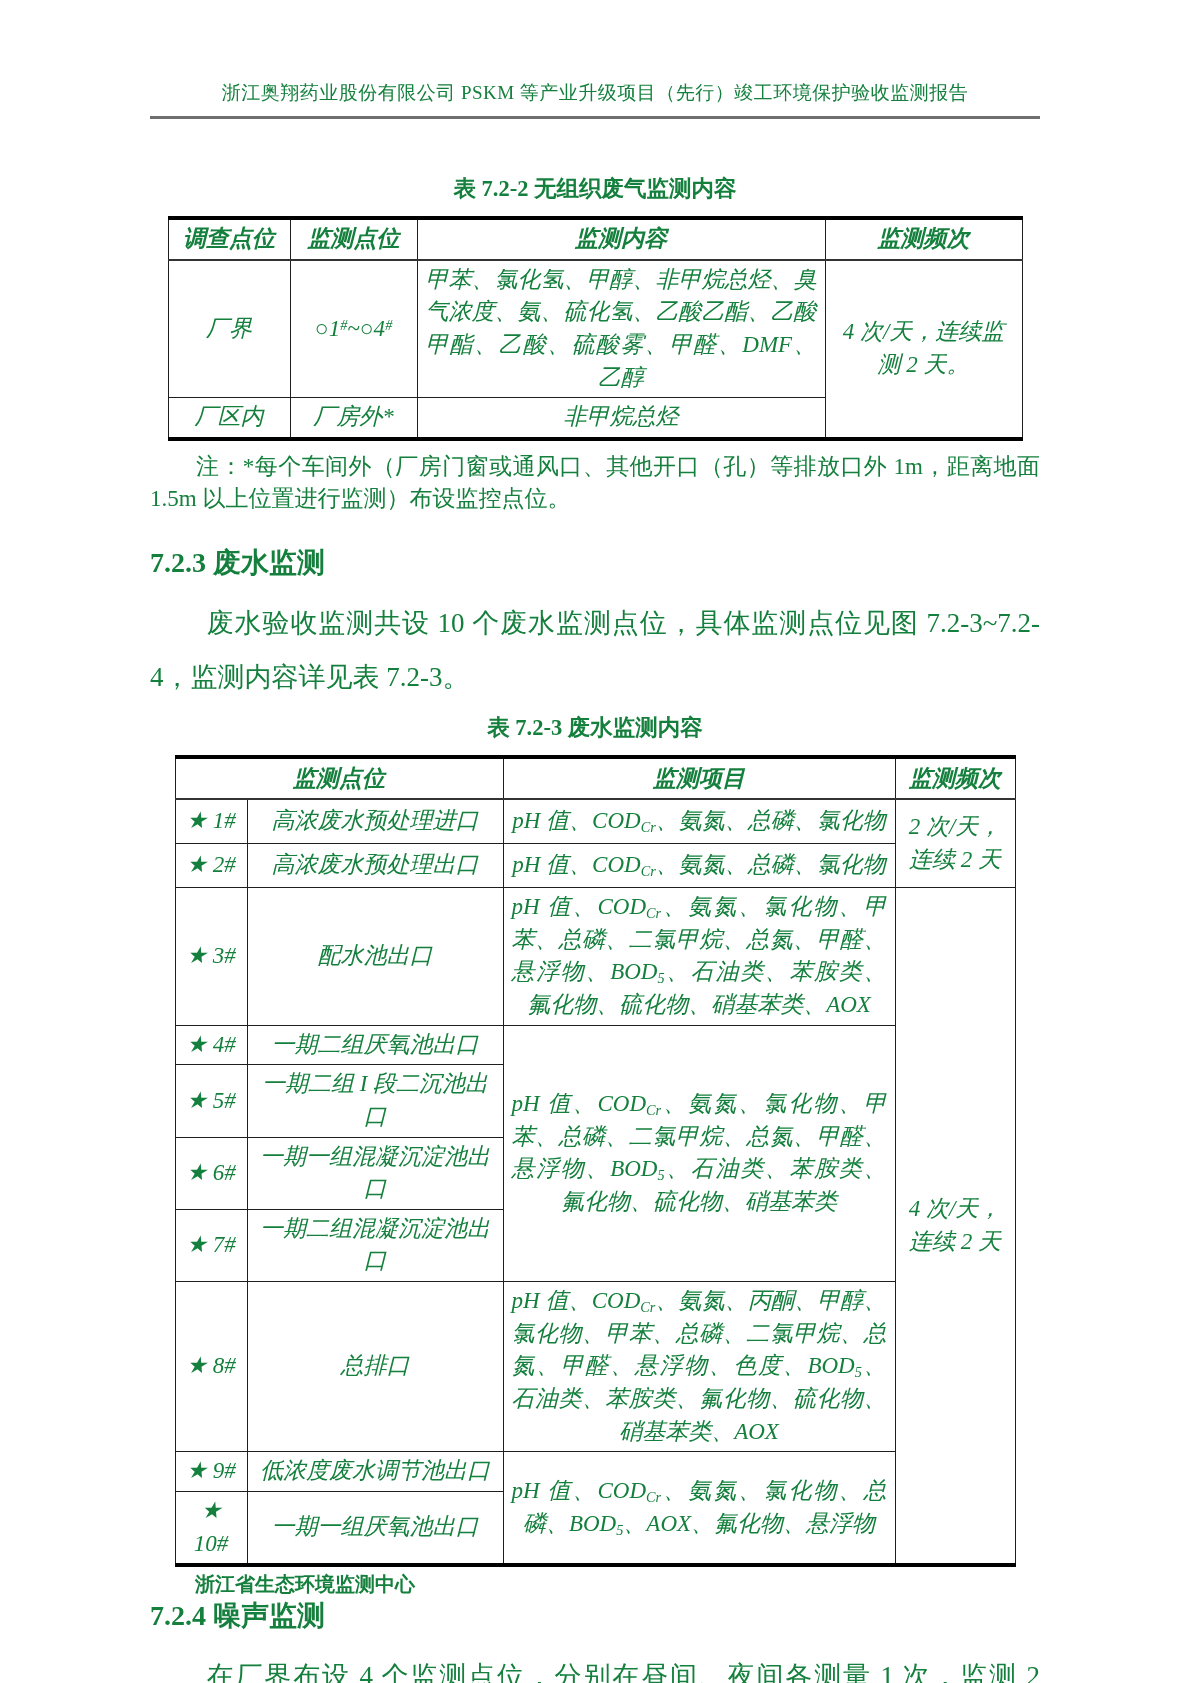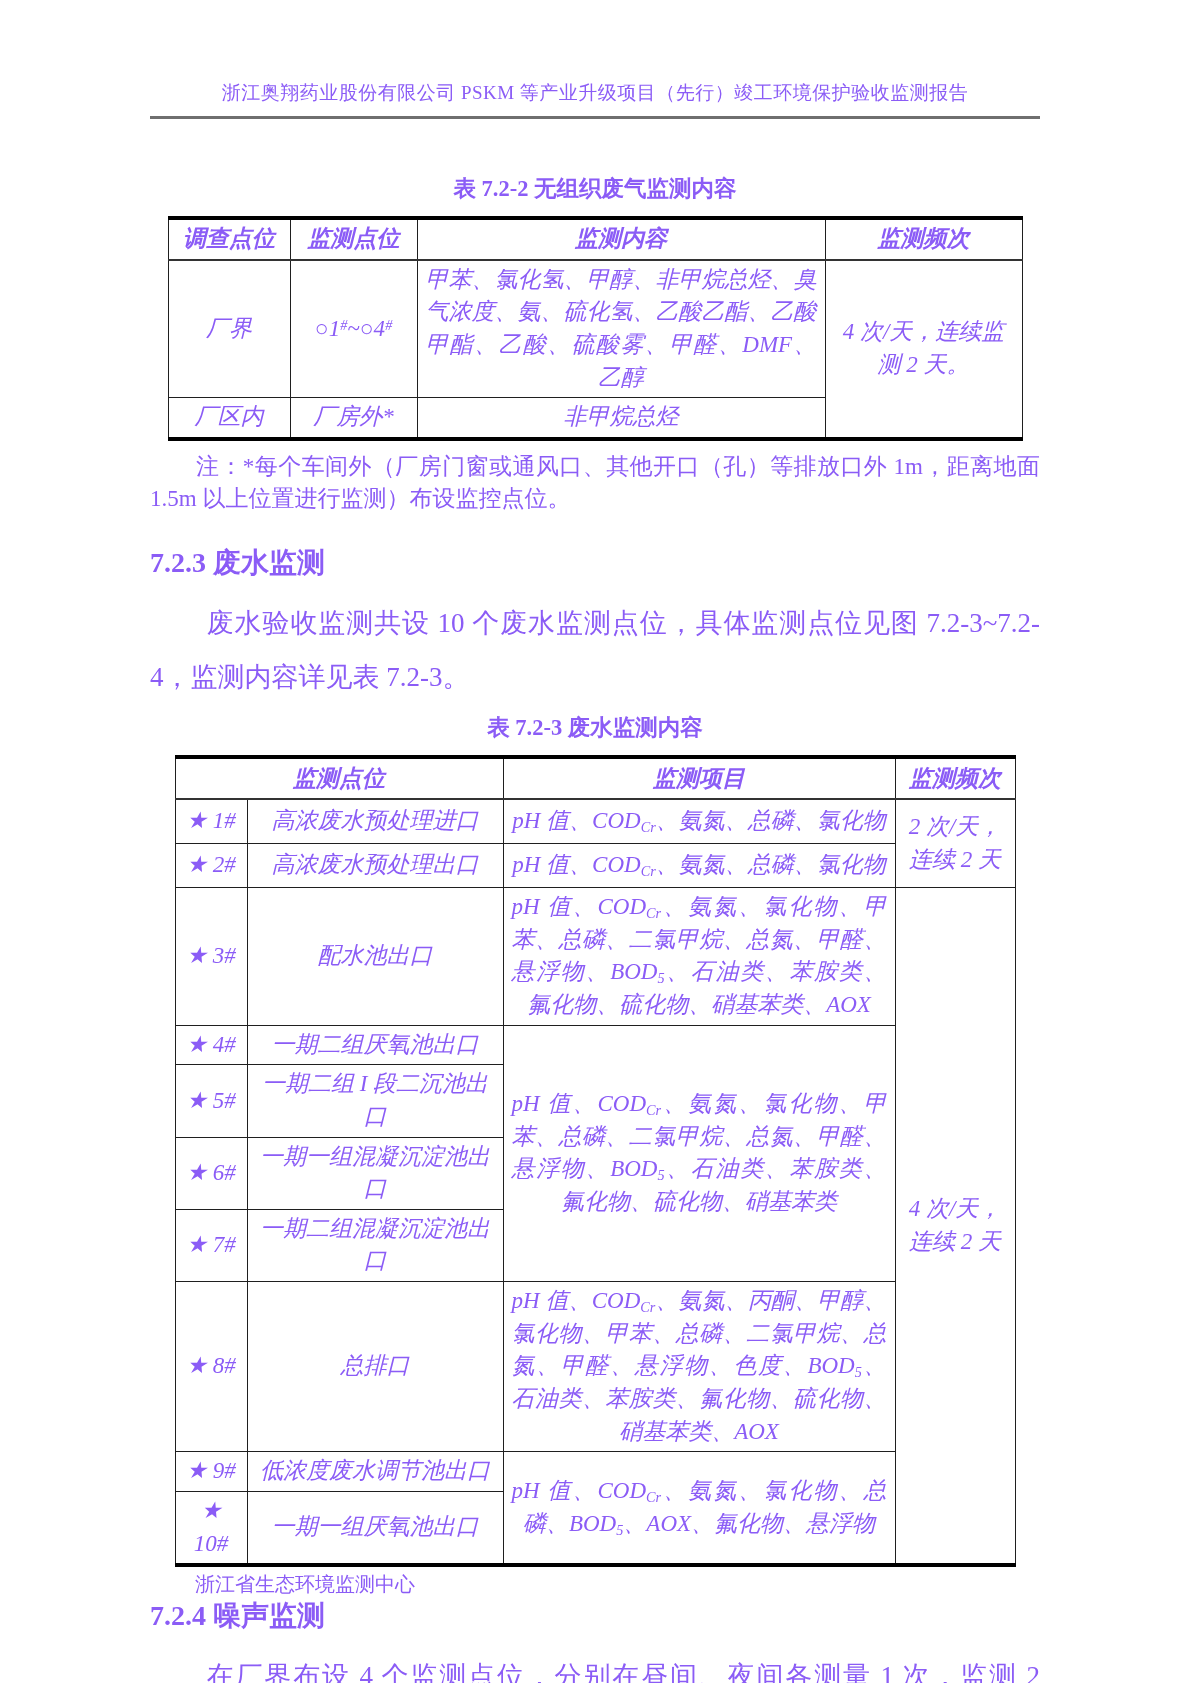--- a/index.html
+++ b/index.html
@@ -1,18 +1,18 @@
 <!DOCTYPE html>
 <html><head>
 <meta charset="utf-8">
 <style>
   html,body{margin:0;padding:0;background:#e8e8e8;}
   .page{
     width:1190px;height:1683px;margin:0 auto;position:relative;
-    background:#ffffff;color:#8b5cf6;
+    background:#ffffff;color:#15803d;
     font-family:"Liberation Serif","DejaVu Serif",serif;
     overflow:hidden;
   }
   .content{padding:80px 150px 0 150px;}
 
   
   .doc-header{text-align:center;font-size:19px;letter-spacing:0.5px;}
   .header-rule{border:none;border-top:3px solid #6f6f6f;margin:10px 0 0 0;}
 
   
@@ -55,21 +55,21 @@
   .para{
     font-size:27px;line-height:54px;margin:14px 0 0 0;
     text-indent:2.1em;text-align:justify;
   }
 
   
   .doc-footer{
     position:absolute;left:0;bottom:0;width:100%;height:130px;
     font-size:20px;
   }
-  .footer-org{position:absolute;left:195px;top:18px;}
+  .footer-org{position:absolute;left:195px;top:18px;font-weight:bold;}
   .footer-page{position:absolute;left:0;top:18px;width:100%;text-align:center;}
 
   sub{font-size:0.62em;vertical-align:-0.25em;}
   sup{font-size:0.62em;vertical-align:0.45em;}
 </style>
 </head>
 <body>
 
 <div class="page">
   <div class="content">

